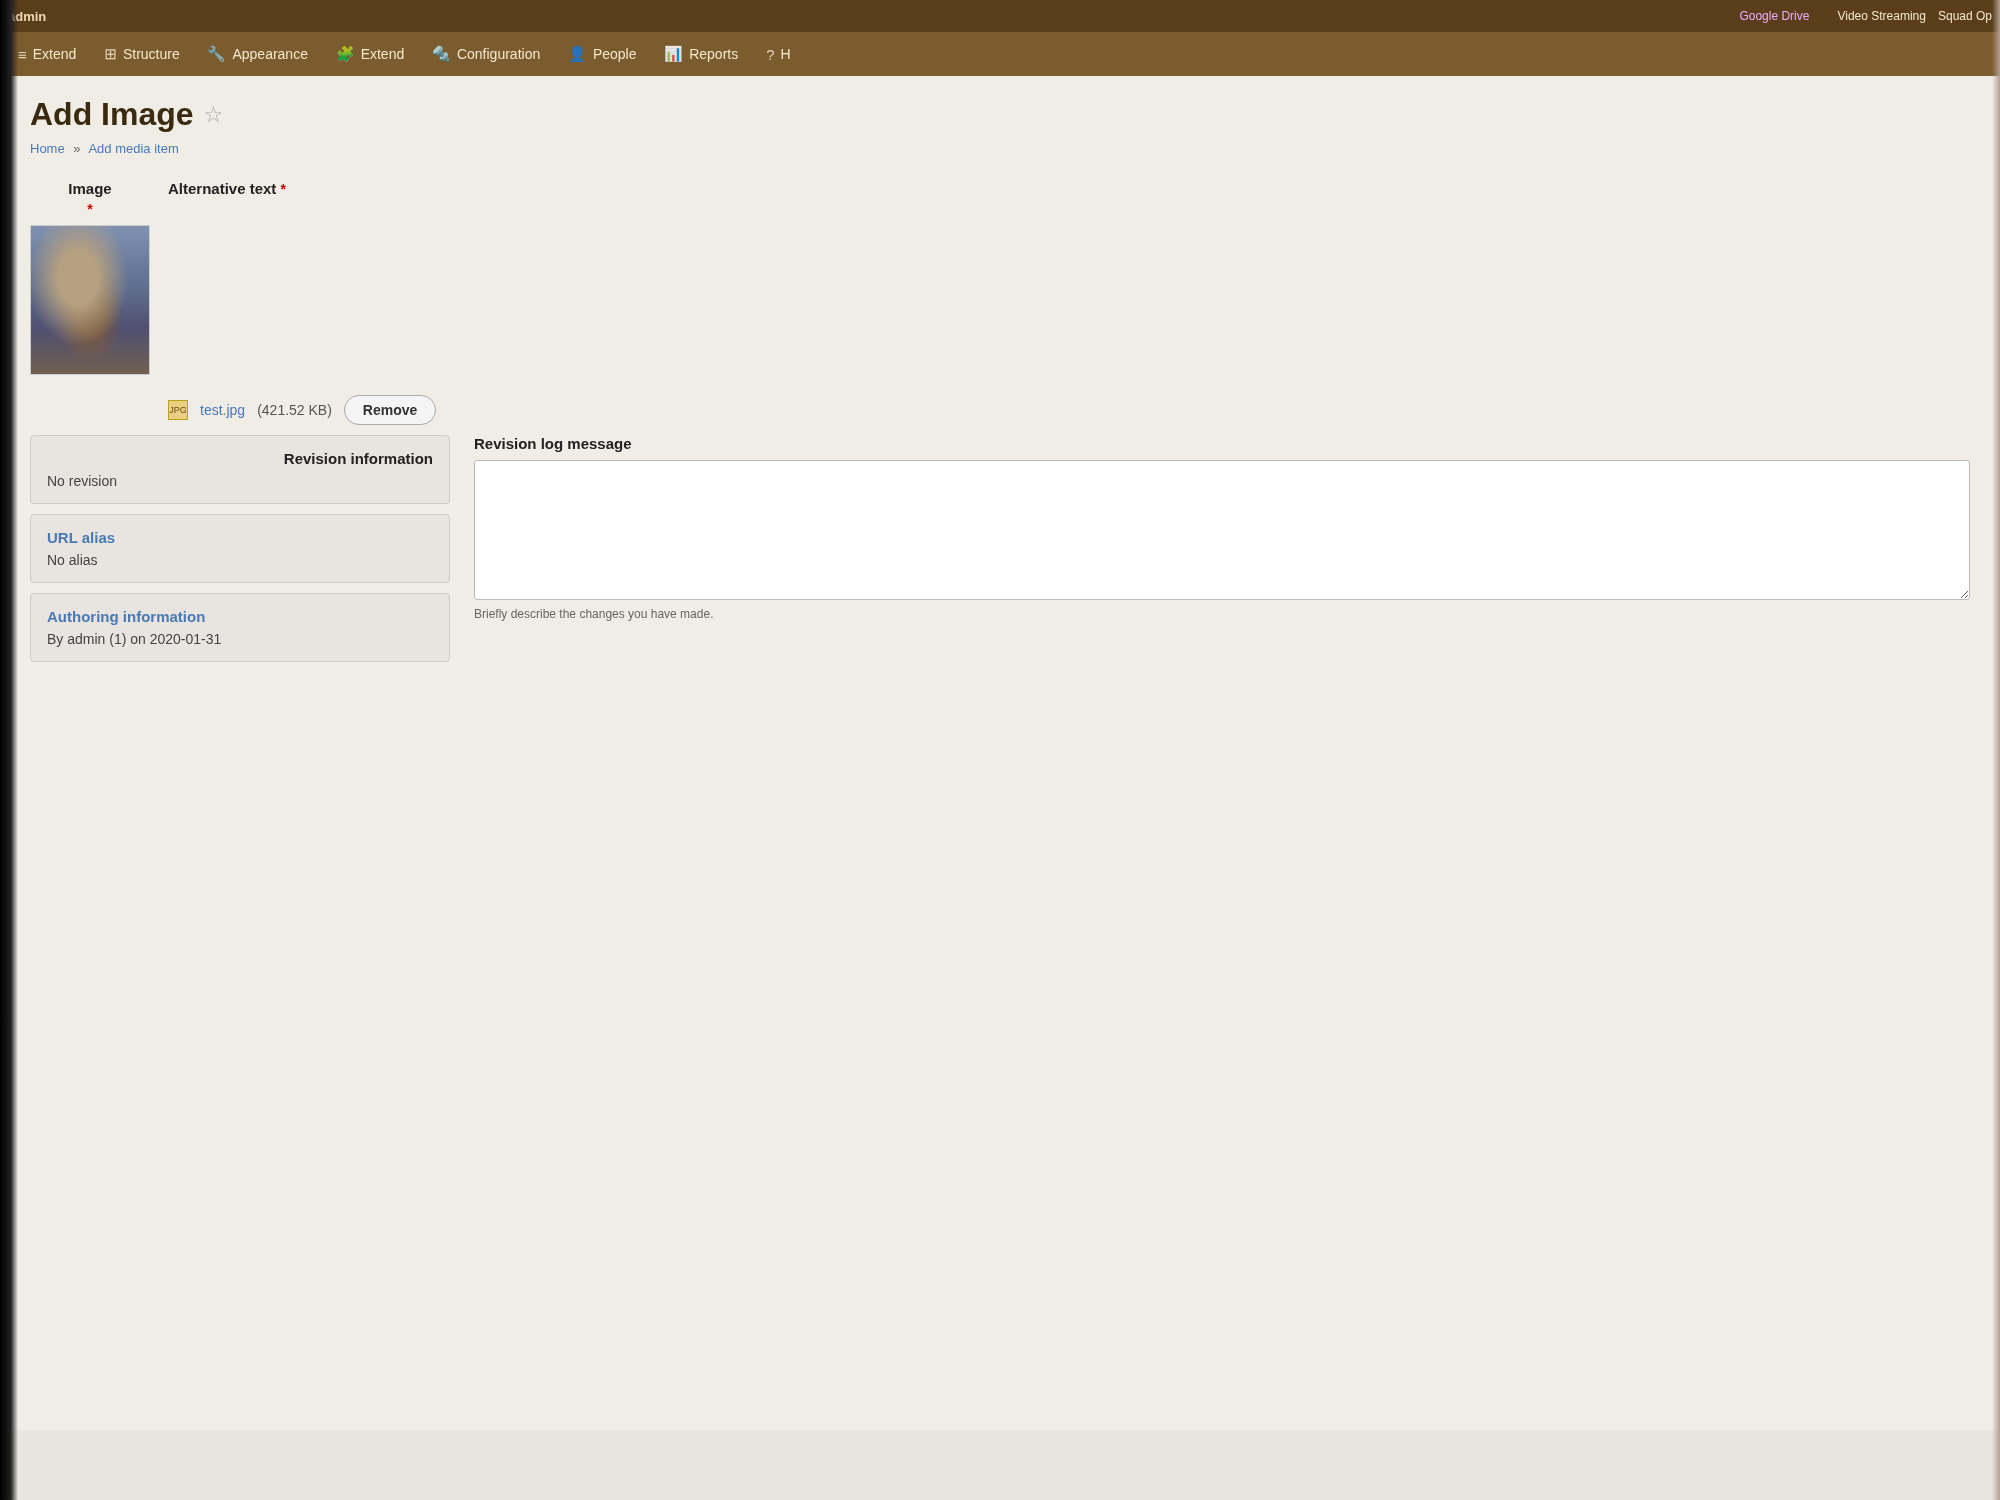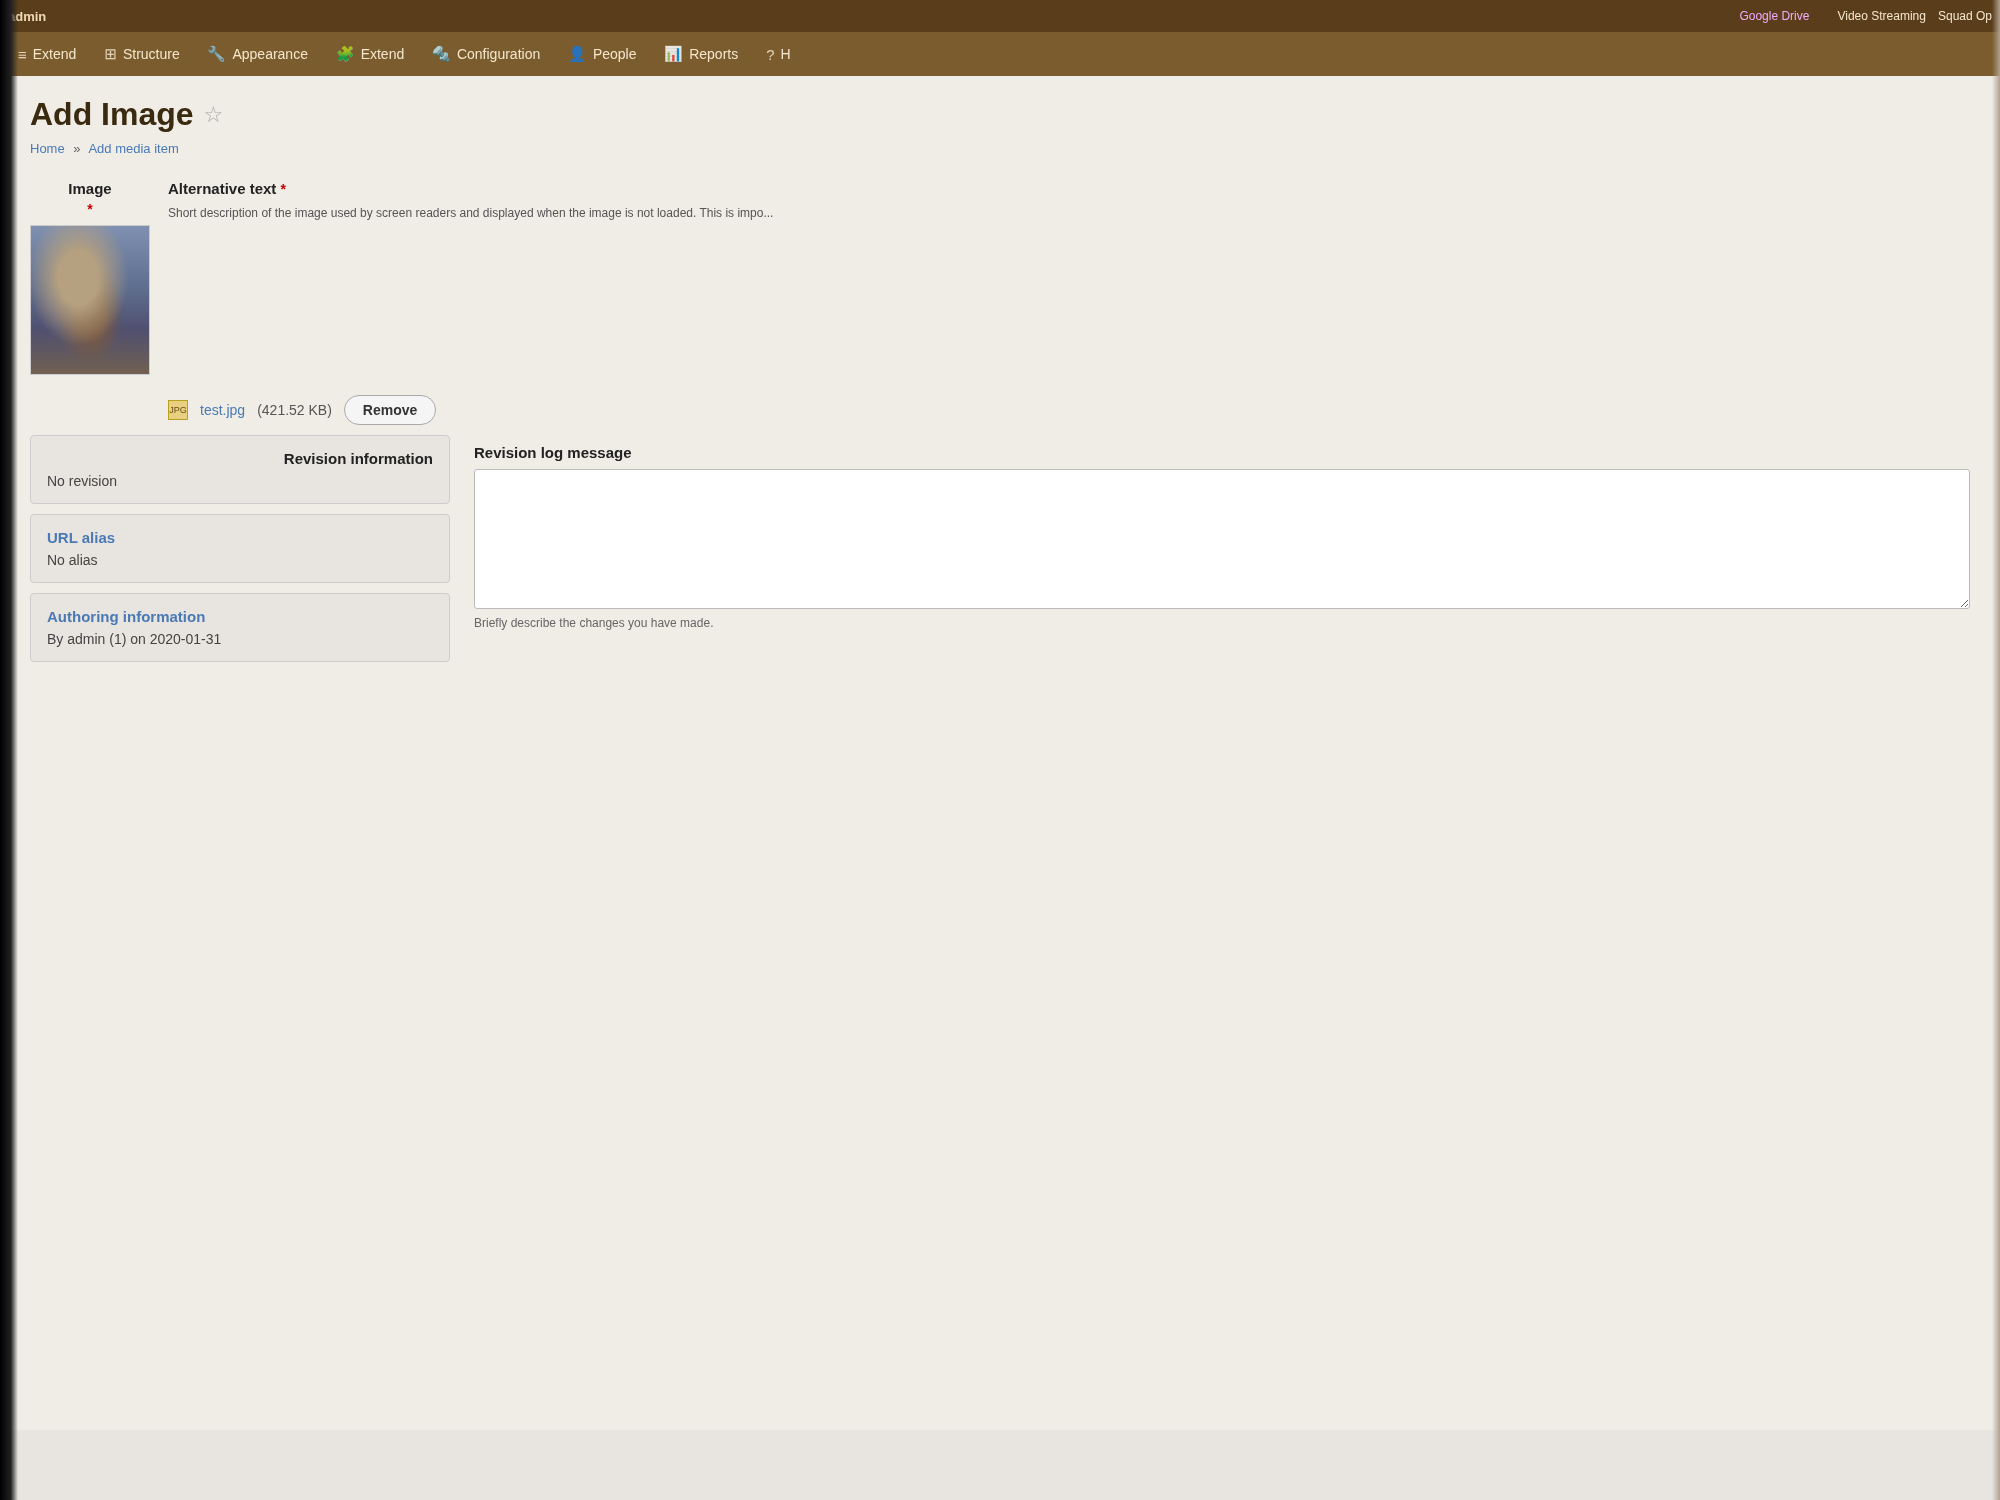--- a/index.html
+++ b/index.html
@@ -237,21 +237,20 @@
       font-size: 15px;
       text-decoration: none;
       cursor: pointer;
       display: block;
       margin-bottom: 6px;
     }
 
     
     .revision-section {
       flex: 1;
-      margin-top: 9px;
     }
     .revision-log-label {
       font-weight: bold;
       font-size: 15px;
       color: #222;
       margin-bottom: 8px;
     }
     .revision-log-textarea {
       width: 100%;
       height: 140px;
@@ -381,21 +380,20 @@
       <div class="image-preview">
         <div class="image-preview-inner"></div>
       </div>
     </div>
 
     <div class="alt-text-section">
       <div class="alt-text-label">
         <span>Alternative text</span>
         <span class="required-star">*</span>
       </div>
-      <div class="alt-text-hint">Short description of the image used by screen readers and displayed when the image is not loaded. This is impo...</div>
     </div>
   </div>
 
   <div class="file-info-row">
     <div class="file-icon">
       <span>JPG</span>
     </div>
     <a class="file-name">test.jpg</a>
     <span class="file-size">(421.52 KB)</span>
     <button class="remove-btn">Remove</button>

